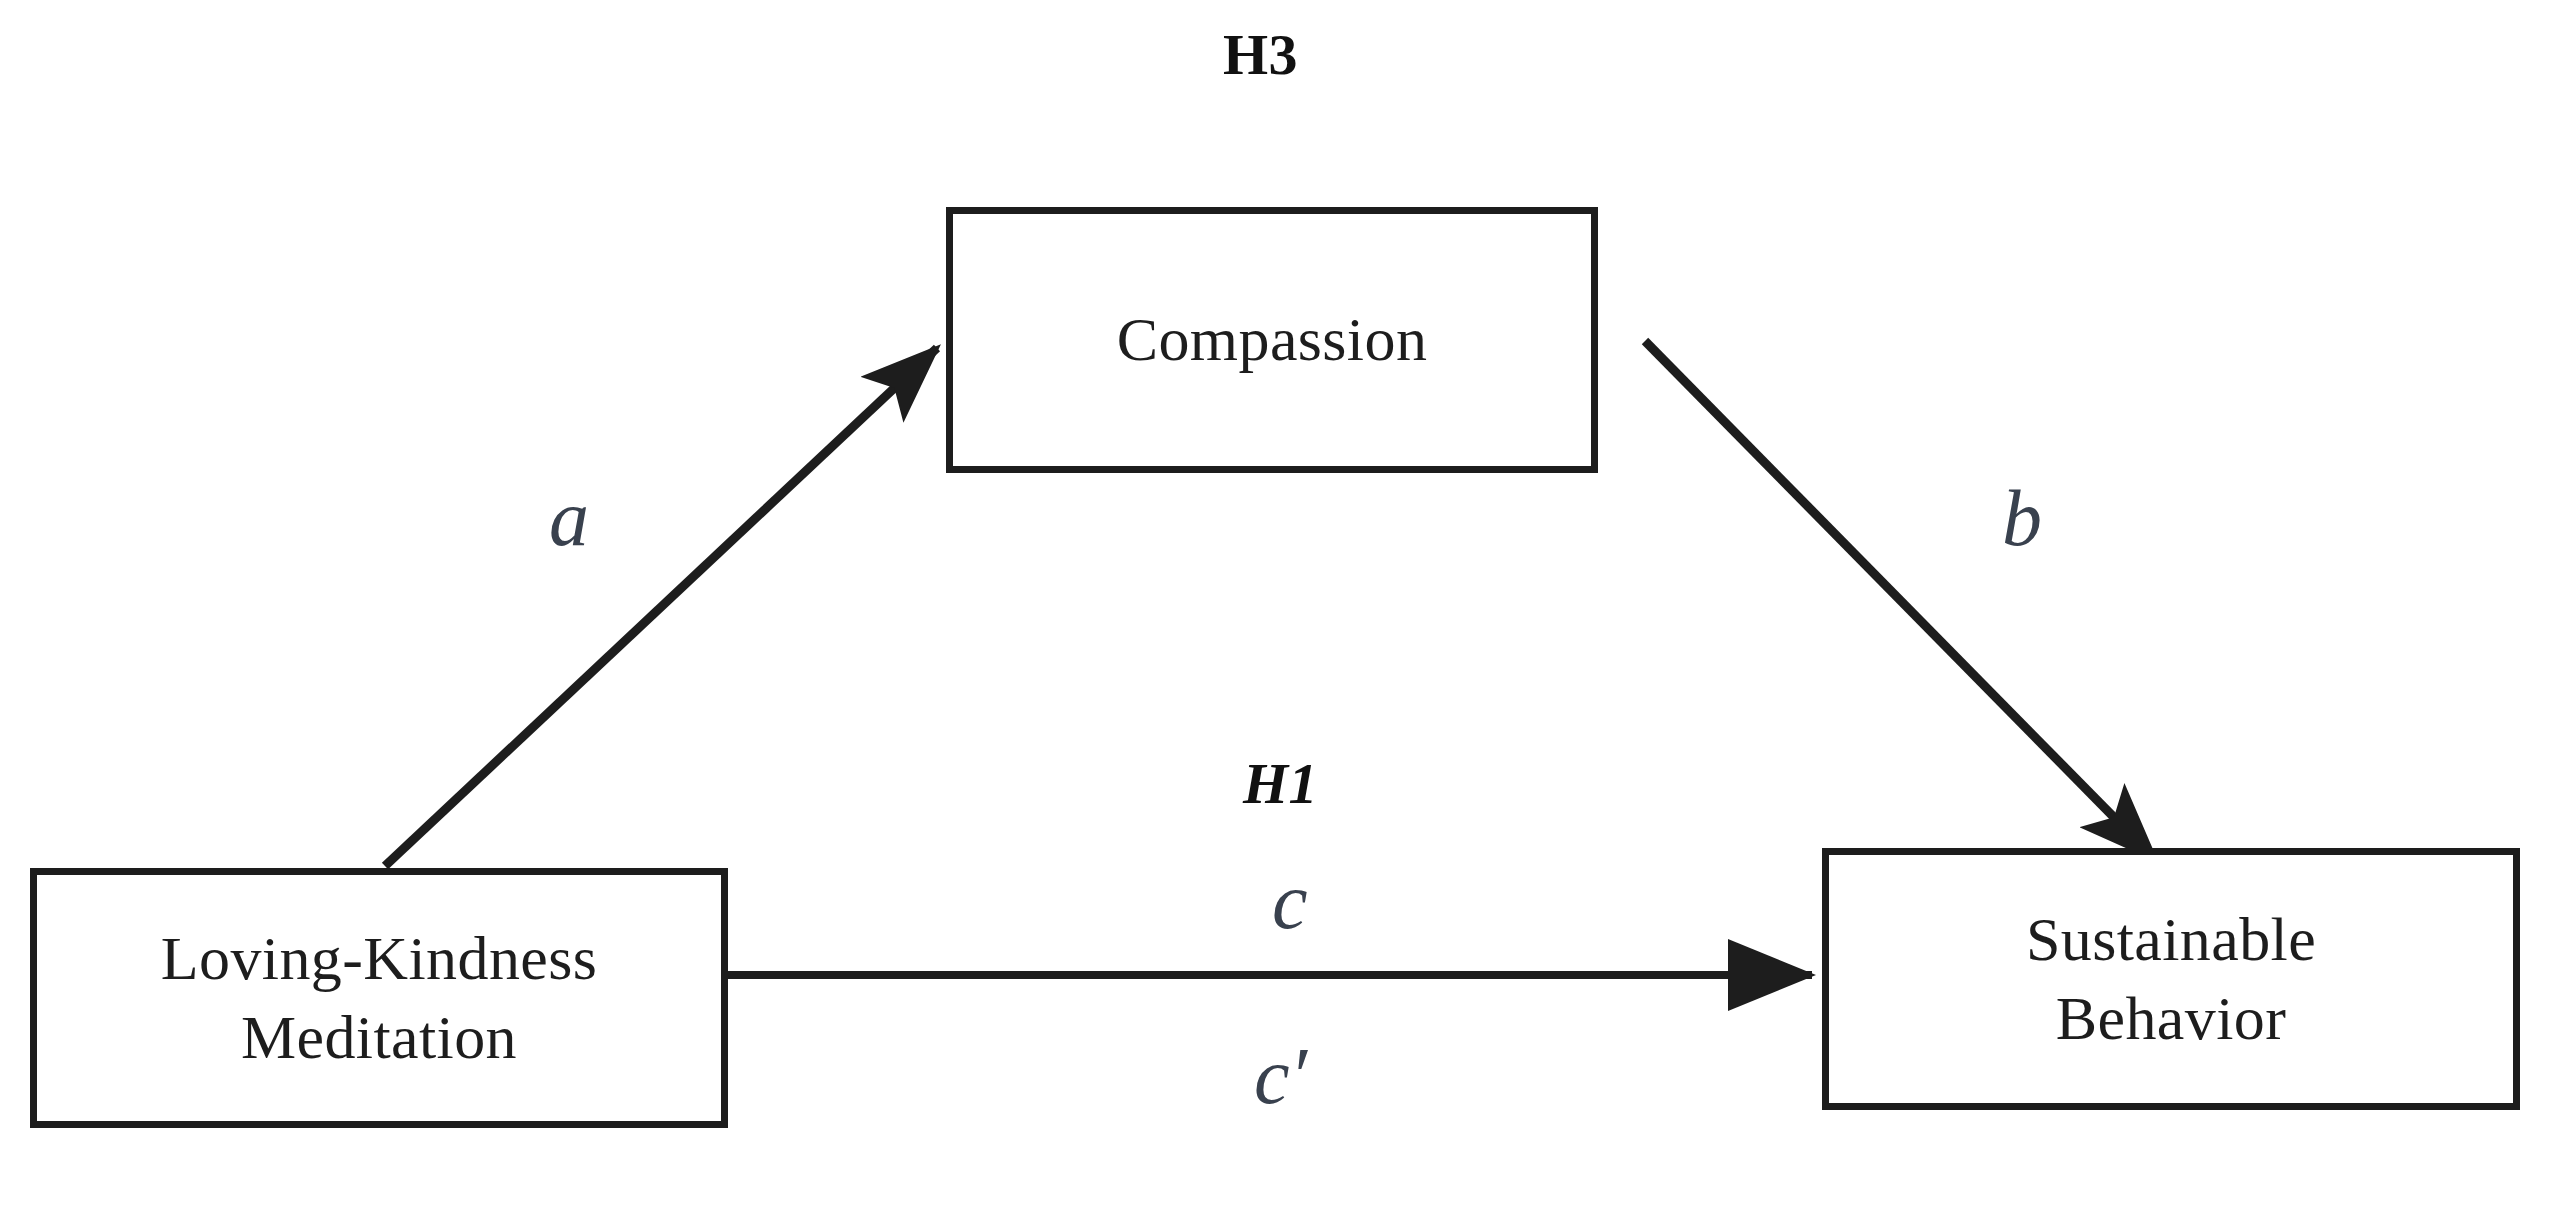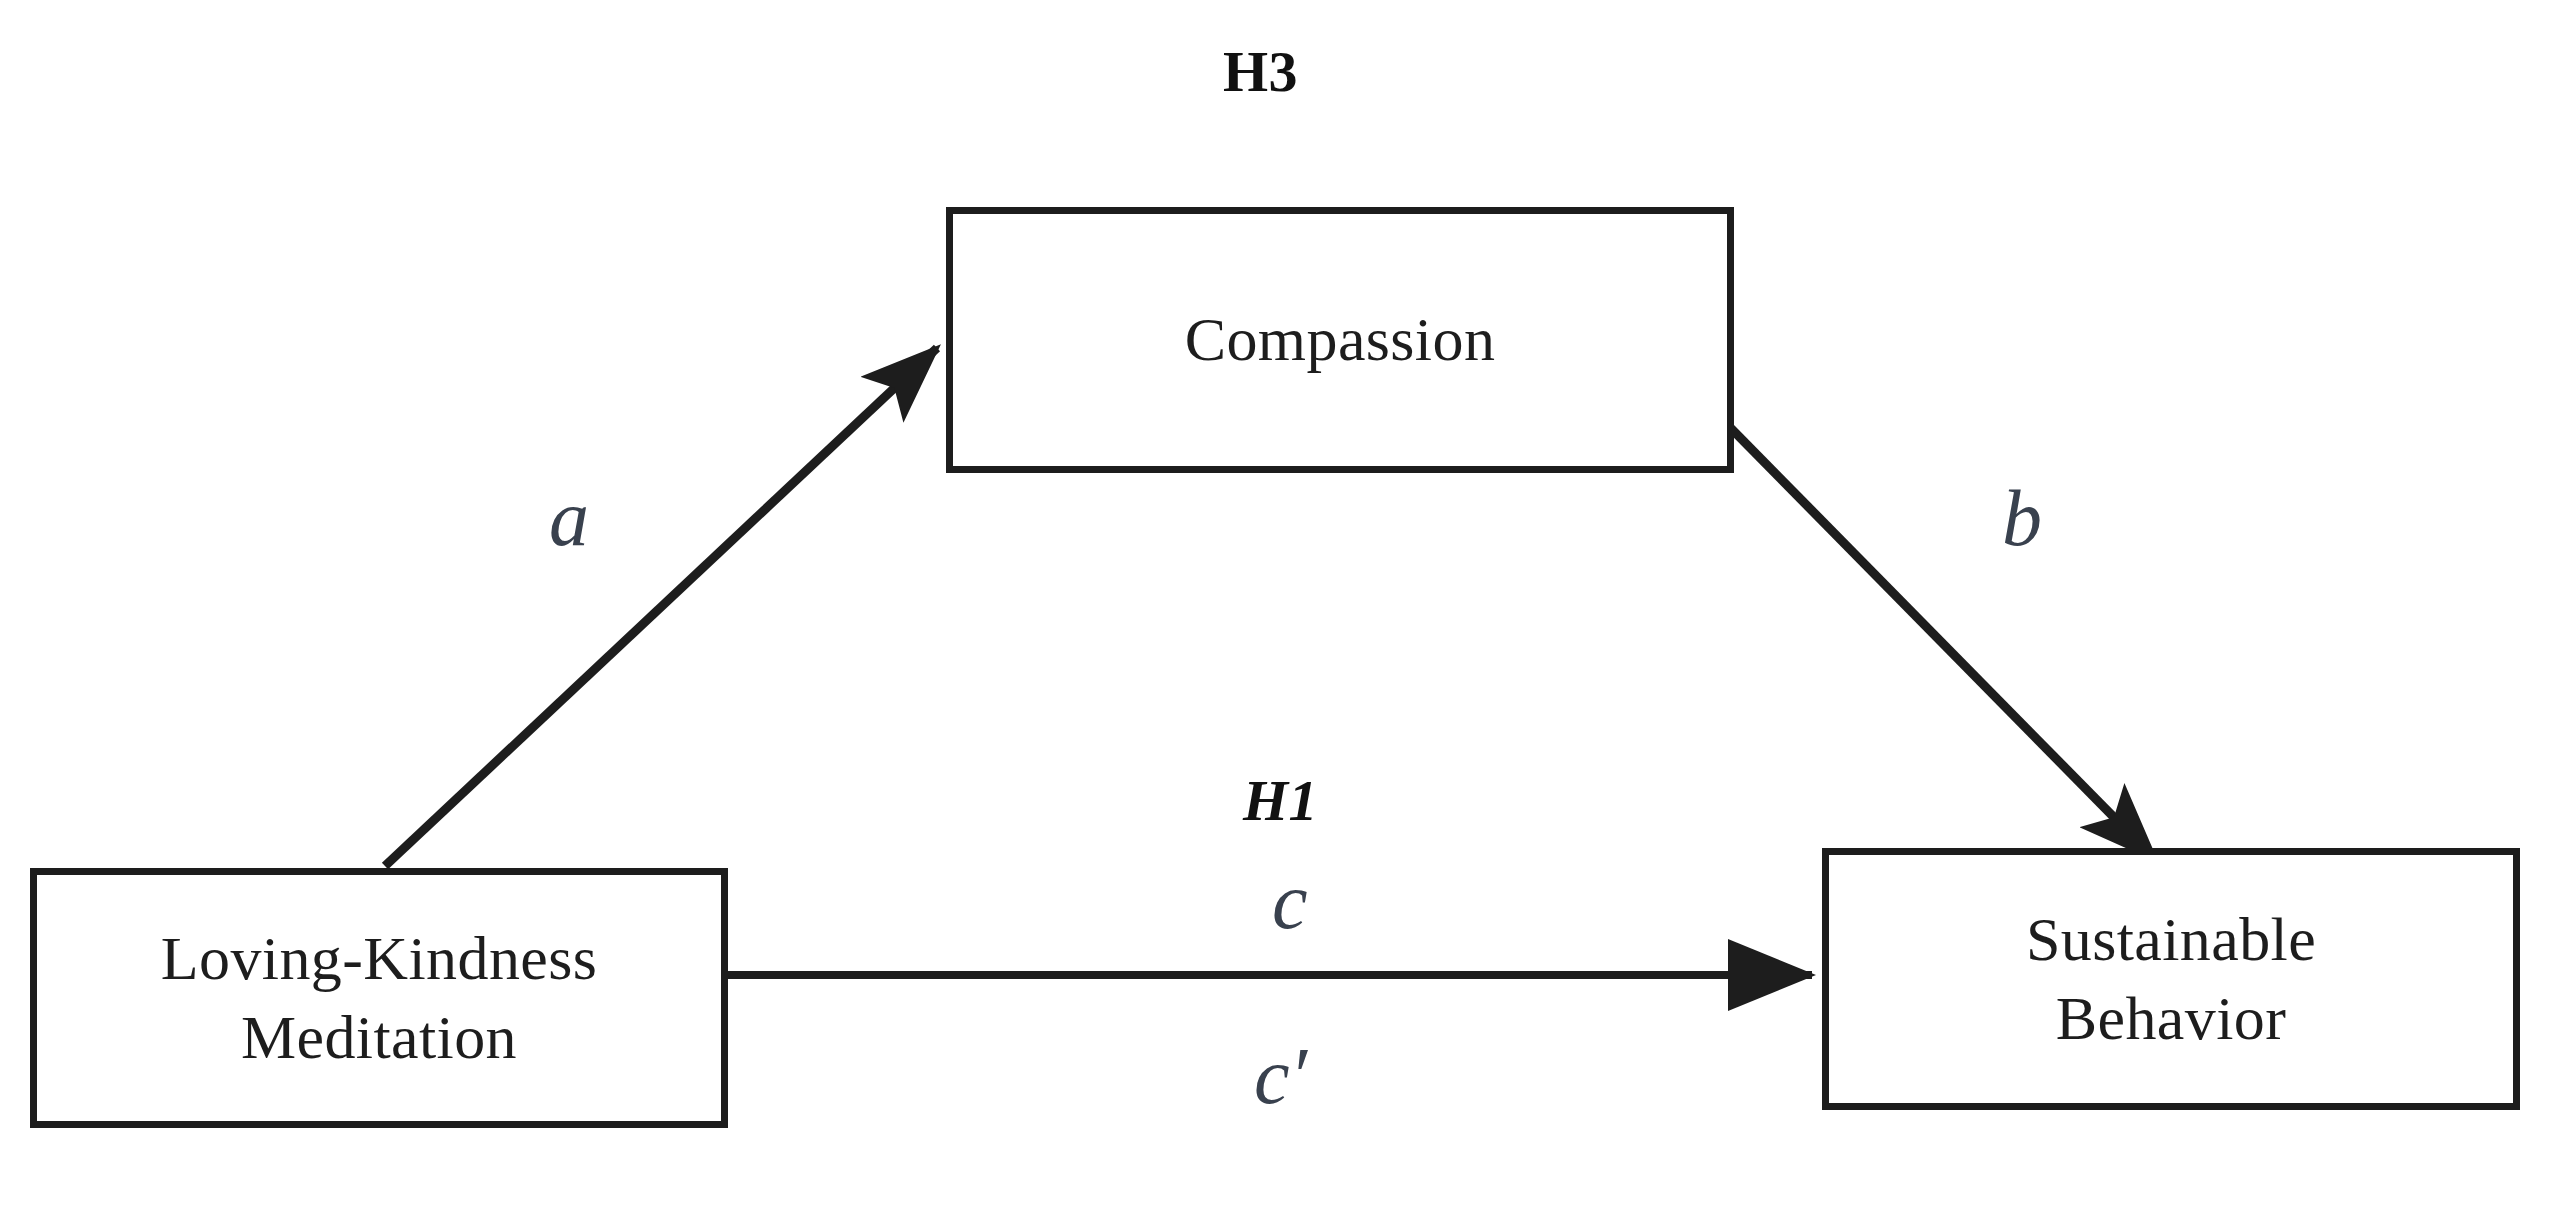--- a/index.html
+++ b/index.html
@@ -44,21 +44,21 @@
     font-size: 62px;
     line-height: 1.28;
     letter-spacing: 0.4px;
     white-space: pre-line;
     color: #1d1d1d;
   }
 
   #node-compassion {
     left: 946px;
     top: 207px;
-    width: 788px;
+    width: 652px;
     height: 266px;
   }
   #node-lkm {
     left: 30px;
     top: 868px;
     width: 698px;
     height: 260px;
   }
   #node-sustainable {
     left: 1822px;
@@ -72,21 +72,20 @@
     position: absolute;
     z-index: 4;
     white-space: nowrap;
     line-height: 1;
   }
   .hypothesis-label {
     font-weight: bold;
     font-size: 58px;
     color: #111111;
     letter-spacing: 0.5px;
-    margin-top: 17px;
   }
   .path-label {
     font-style: italic;
     font-size: 80px;
     color: #39414e;
   }
 
   #label-h3 {
     left: 1223px;
     top: 26px;

